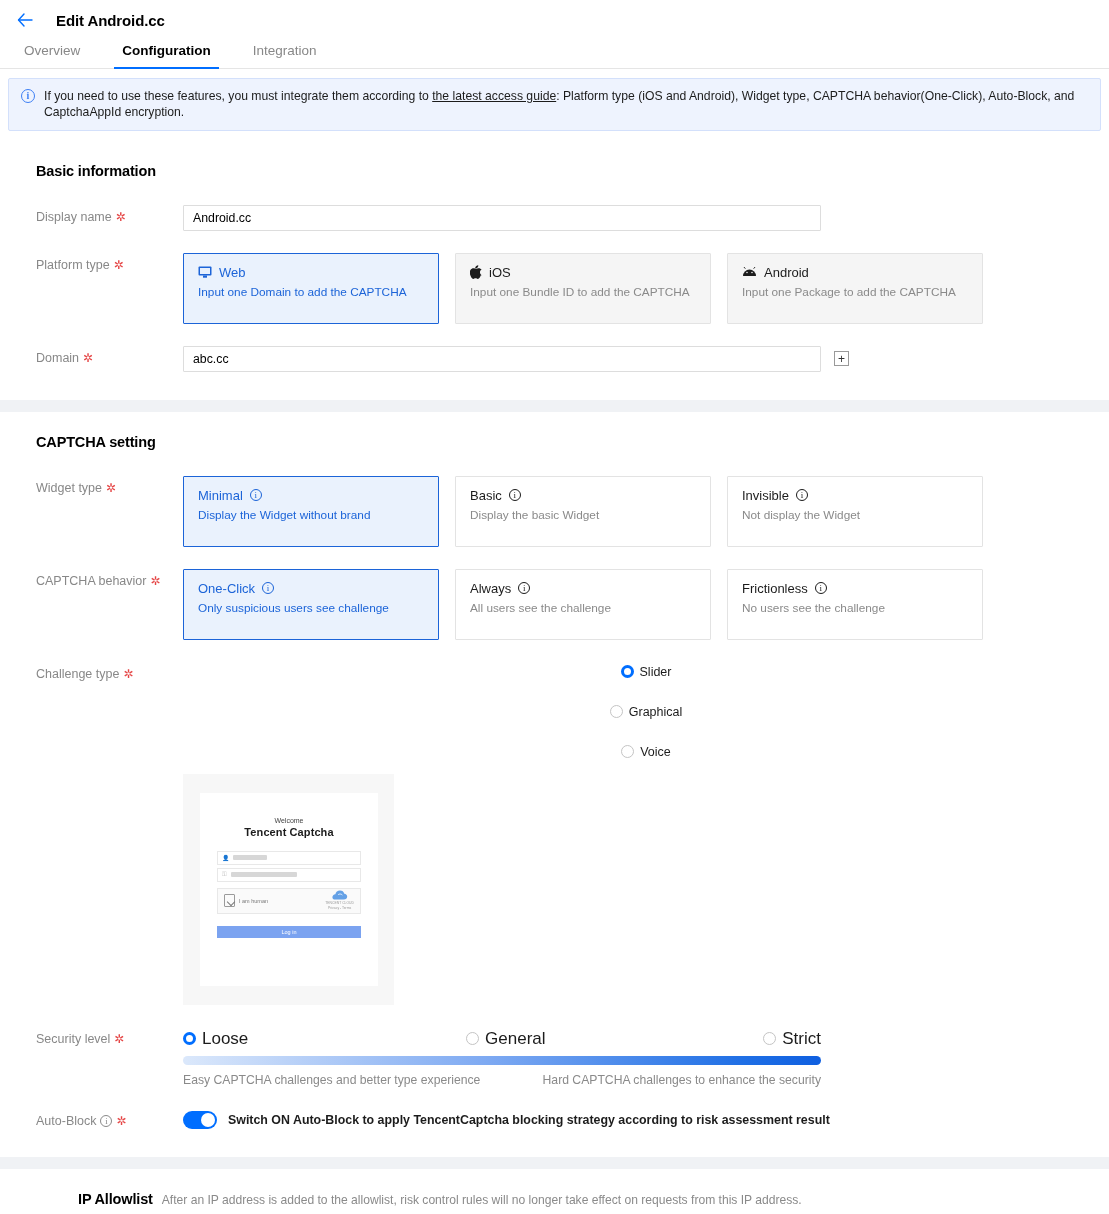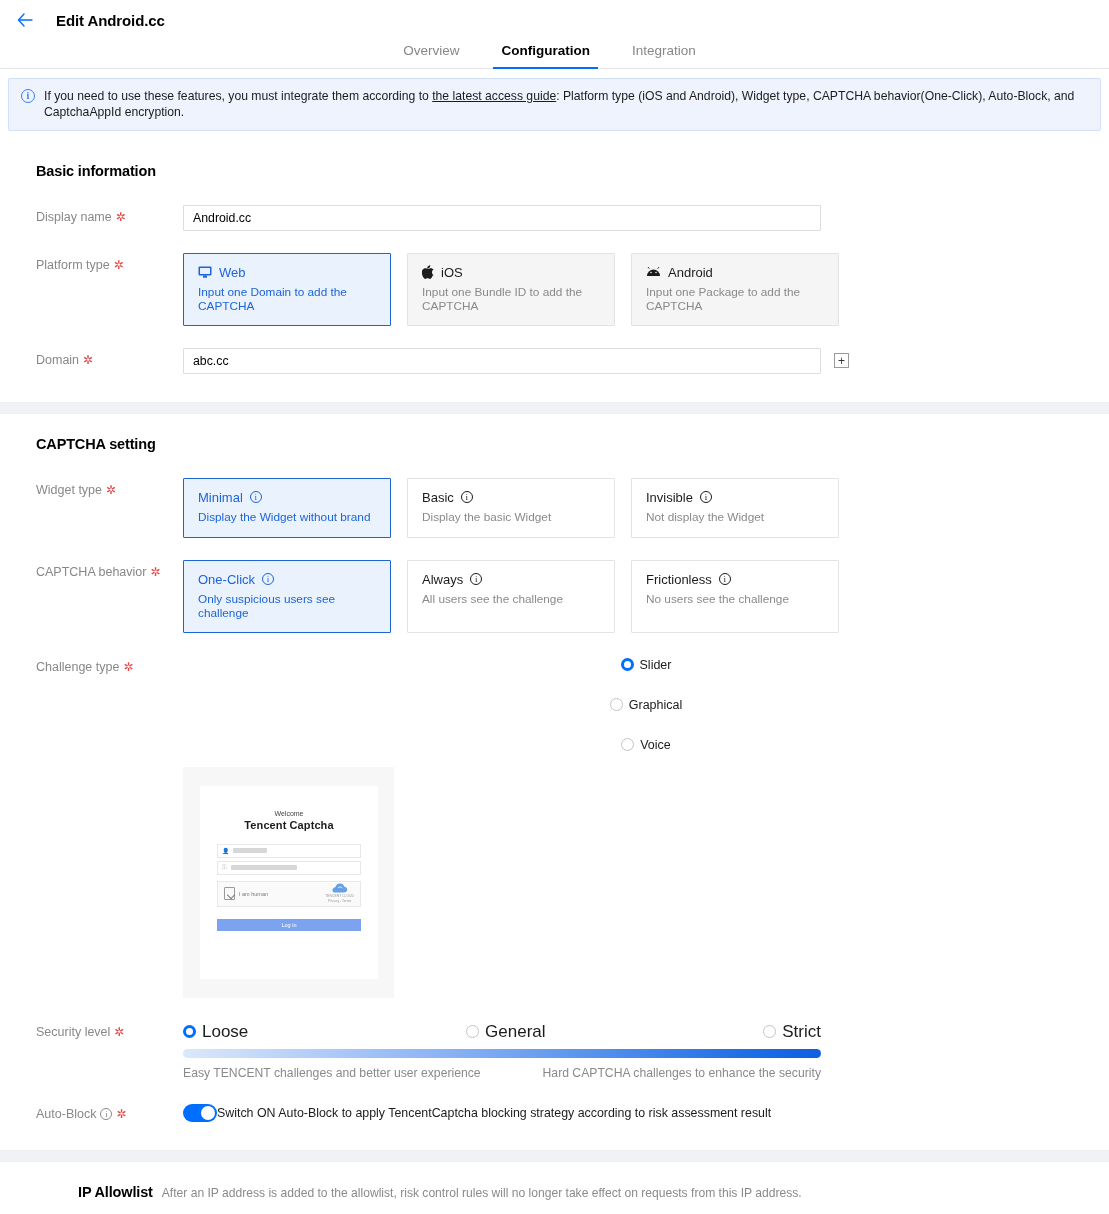--- a/index.html
+++ b/index.html
@@ -42,21 +42,20 @@
   }
 
   
   .tabbar {
     background: #fff;
     display: flex;
     align-items: flex-end;
     padding: 0 0 0 16px;
     height: 37px;
     border-bottom: 1px solid #e5e5e5;
-    justify-content: center;
   }
   .tab {
     font-size: 13.5px;
     color: #888;
     padding: 0 8px 10px 8px;
     margin-right: 26px;
     cursor: pointer;
     position: relative;
     white-space: nowrap;
   }
@@ -163,25 +162,25 @@
     font-size: 12px;
     color: #333;
     cursor: pointer;
     background: #fff;
     line-height: 1;
   }
 
   
   .cards { display: flex; gap: 16px; }
   .card {
-    width: 208px;
+    width: 256px;
     min-height: 60px;
     border: 1px solid #e3e3e3;
     background: #f5f5f5;
-    padding: 11px 14px 12px 14px;
+    padding: 11px 14px 24px 14px;
     cursor: pointer;
     border-radius: 1px;
   }
   .card.white { background: #fff; }
   .card.selected {
     background: #eaf2fd;
     border: 1px solid #1c64d8;
   }
   .card-head {
     display: flex;
@@ -302,21 +301,21 @@
     border-radius: 5px;
     background: linear-gradient(to right, #dbe8fb 0%, #7da9f2 48%, #1f6fe5 88%, #0f5fe0 100%);
   }
   .slider-legend {
     display: flex; justify-content: space-between;
     font-size: 12.2px; color: #8a8a8a;
     margin-top: 8px;
   }
 
   
-  .toggle-line { display: flex; align-items: center; padding-top: 2px; }
+  .toggle-line { display: flex; align-items: center; gap: 11px; padding-top: 2px; font-weight: bold; }
   .toggle {
     width: 34px; height: 18px;
     border-radius: 9px;
     background: #006eff;
     position: relative;
     cursor: pointer;
     flex: 0 0 auto;
   }
   .toggle .knob {
     position: absolute;
@@ -616,21 +615,21 @@
               <span class="radio"></span>
               <span>General</span>
             </div>
             <div class="tick">
               <span class="radio"></span>
               <span>Strict</span>
             </div>
           </div>
           <div class="track"></div>
           <div class="slider-legend">
-            <span>Easy TENCENT challenges and better user experience</span>
+            <span>Easy CAPTCHA challenges and better type experience</span>
             <span>Hard CAPTCHA challenges to enhance the security</span>
           </div>
         </div>
       </div>
     </div>
 
     <div class="row" style="margin-bottom:0;">
       <div class="row-label">
         <span>Auto-Block</span>
         <span class="info-i gray">i</span>

